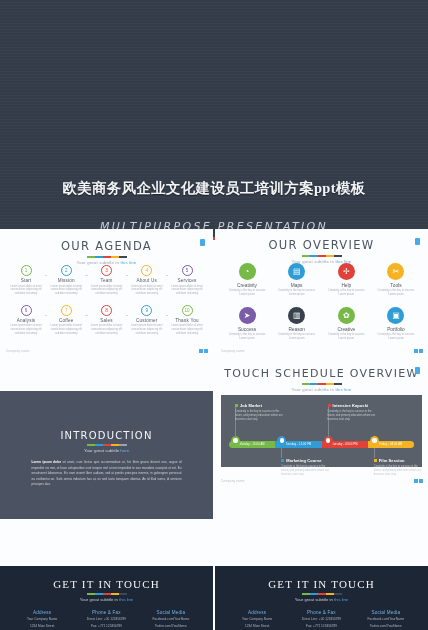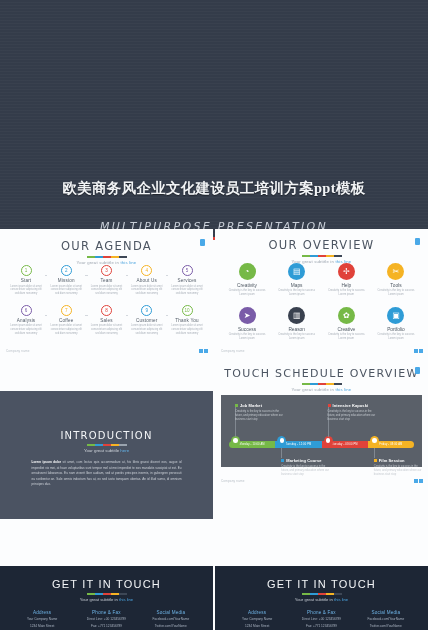--- a/index.html
+++ b/index.html
@@ -124,21 +124,21 @@
   .tl-note { position:absolute; width:52px; }
   .tl-note .h { font-size:4px; color:#fff; font-weight:bold; letter-spacing:.1px; }
   .tl-note .p { font-size:2.7px; color:#c4c9cf; line-height:1.6; margin-top:1.5px; }
   .tl-note .sq { display:inline-block; width:3px; height:3px; margin-right:2px; vertical-align:middle; }
   .tl-stem { position:absolute; width:0; border-left:1px solid #818891; }
 
   
   .slide-contact { background:#1d2635; }
   .ct-title {
     text-align:center; margin-top:12px;
-    font-family:Liberation Sans, sans-serif;
+    font-family:Liberation Serif, serif;
     font-size:11px; letter-spacing:1.2px; color:#f3f5f7;
   }
   .ct-sub { text-align:center; font-size:4.2px; color:#c7ccd4; margin-top:2px; }
   .ct-sub b { color:#4aa3df; font-weight:normal; }
   .ct-cols { display:flex; margin-top:8px; padding:0 10px; }
   .ct-col { flex:1; text-align:center; }
   .ct-h { font-size:4.6px; color:#6fb4e6; letter-spacing:.2px; }
   .ct-l { font-size:3.2px; color:#aab4c2; line-height:1.75; margin-top:1.5px; }
 </style>
 </head>

